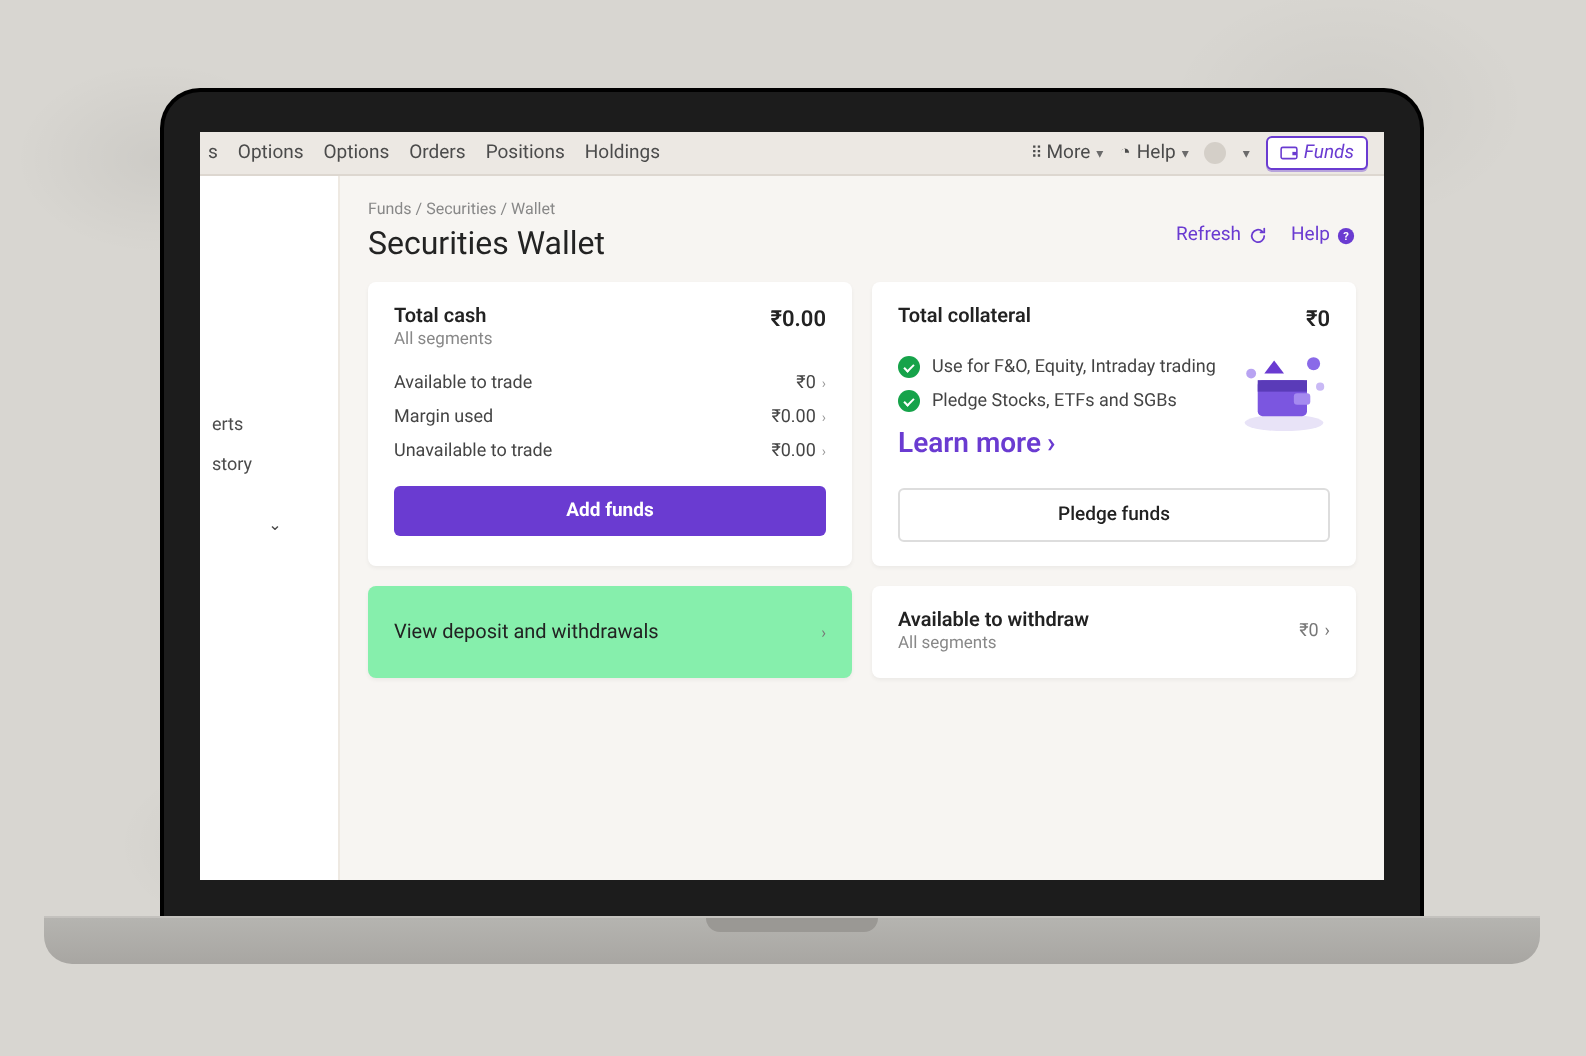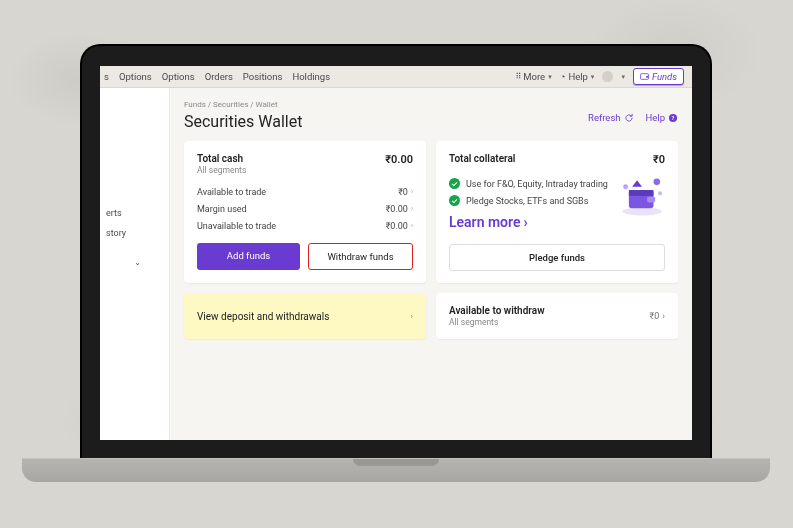--- a/index.html
+++ b/index.html
@@ -143,21 +143,21 @@
   .card-head { display: flex; justify-content: space-between; align-items: flex-start; margin-bottom: 12px; }
   .val-big { font-size: 11px; font-weight: 600; color: #222; }
   .rows { display: flex; flex-direction: column; gap: 7px; margin-bottom: 12px; }
   .row { display: flex; justify-content: space-between; align-items: flex-start; font-size: 9px; color: #444; }
   .row .rv { display: flex; align-items: center; gap: 3px; }
   .row .rv .chev-r { font-size: 7px; color: #999; }
 
   .btn-row { display: flex; gap: 8px; }
   .btn {
     flex: 1; text-align: center; padding: 7px 0;
-    border-radius: 3px; font-size: 9.5px; font-weight: 400;
+    border-radius: 3px; font-size: 9.5px; font-weight: 700;
     cursor: pointer;
   }
   .btn-primary { background: #6a3bd1; color: #fff; }
   .btn-outline { border: 1.5px solid #e11d1d; color: #222; background: #fff; }
   .btn-outline2 { border: 1px solid #ddd; color: #222; background: #fff; font-weight: 500; }
 
   .feature-row { display: flex; align-items: center; gap: 6px; font-size: 9px; color: #444; margin-bottom: 6px; }
   .check-ic {
     width: 11px; height: 11px; border-radius: 50%; background: #16a34a;
     display: flex; align-items: center; justify-content: center;
@@ -166,21 +166,21 @@
 
   .learn-more { color: #6a3bd1; font-size: 14px; font-weight: 600; display: flex; align-items: center; gap: 3px; cursor: pointer; margin-top: 8px; }
 
   .collateral-body { position: relative; }
   .illus {
     position: absolute; right: -2px; top: -6px;
     width: 50px; height: 46px;
   }
 
   .wide-card {
-    background: #fef9c3; border-radius: 4px; padding: 12px 13px;
+    background: #86efac; border-radius: 4px; padding: 12px 13px;
     display: flex; justify-content: space-between; align-items: center;
     box-shadow: 0 1px 2px rgba(0,0,0,0.05);
     font-size: 10px; color: #222;
     margin-top: 10px;
     cursor: pointer;
     text-align: center;
   }
   .wide-card .chev-r { font-size: 8px; color: #777; }
 
   .withdraw-card {
@@ -292,21 +292,20 @@
                 <div class="row">
                   <span>Unavailable to trade</span>
                   <span class="rv">
                       <span>₹0.00</span>
                       <span class="chev-r">›</span>
                     </span>
                 </div>
               </div>
               <div class="btn-row">
                 <div class="btn btn-primary">Add funds</div>
-                <div class="btn btn-outline">Withdraw funds</div>
               </div>
             </div>
 
             <div class="card">
               <div class="card-head">
                 <div class="card-title">Total collateral</div>
                 <div class="val-big">₹0</div>
               </div>
               <div class="collateral-body">
                 <div class="feature-row">

